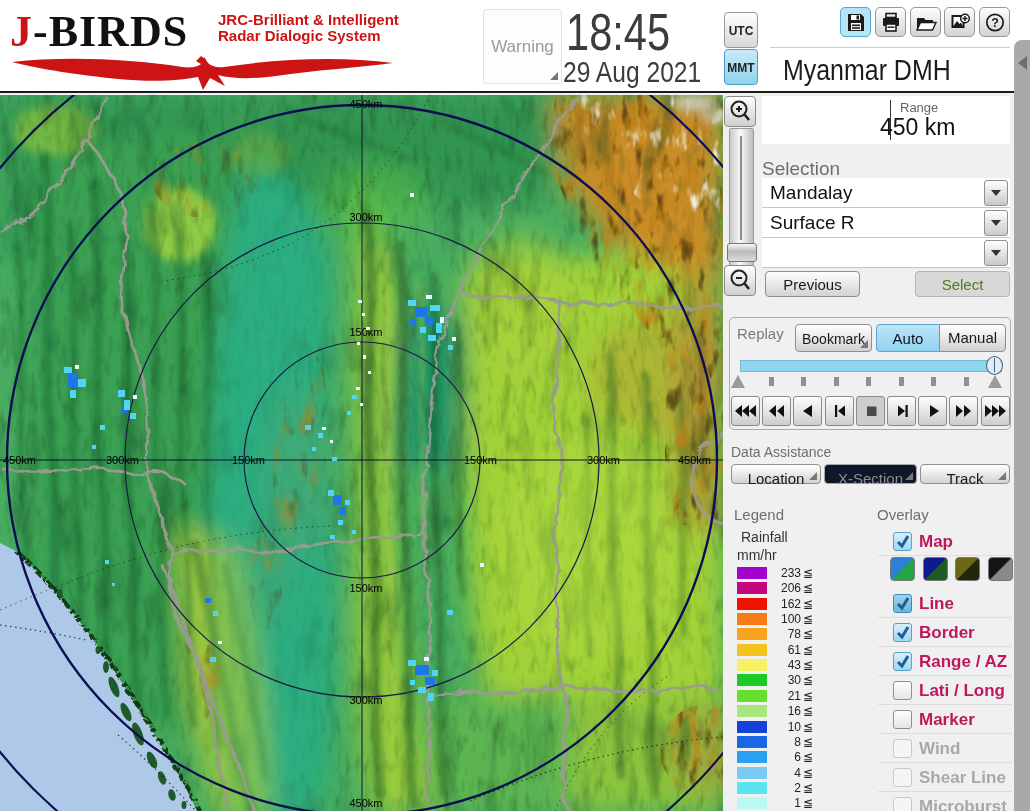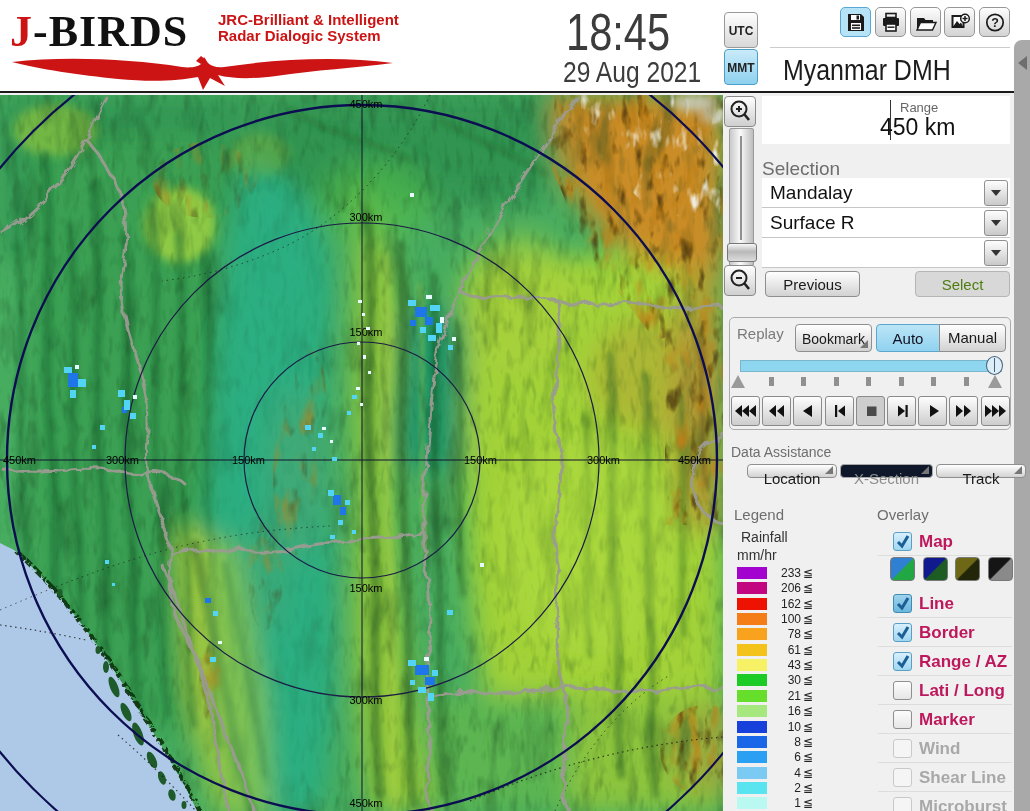--- a/index.html
+++ b/index.html
@@ -49,21 +49,21 @@
   #manual-btn{left:939px;top:324px;width:67px;height:28px;border-radius:0 4px 4px 0;font-size:15px;}
   #rtrack{left:740px;top:360px;width:262px;height:12px;background:#8ed6ef;border:1px solid #7bb6cf;box-sizing:border-box;}
   #rhandle{left:986px;top:356px;width:17px;height:19px;border:1.5px solid #44617a;border-radius:50%;background:#ddeef8;box-sizing:border-box;}
   #rhandle::after{content:"";position:absolute;left:6.5px;top:1px;width:1.5px;height:14px;background:#44617a;}
   .rtick{top:377px;width:5px;height:9px;background:#909090;}
   .rtri{top:375px;width:0;height:0;border-left:7px solid transparent;border-right:7px solid transparent;border-bottom:13px solid #9a9a9a;}
   .ctrlbtn{top:396px;width:29px;height:30px;border:1px solid #8a8a8a;border-radius:3px;background:linear-gradient(#fdfdfd,#cdcdcd);box-sizing:border-box;}
   .ctrlbtn.pressed{background:#cdcdcd;}
   .ctrlbtn svg{position:absolute;left:3px;top:7px;}
   #da-label{left:731px;top:444px;font-size:14px;}
-  .dabtn{top:464px;height:14px;font-size:15px;line-height:28px;margin-left:16px;}
+  .dabtn{top:464px;height:20px;font-size:15px;line-height:28px;}
   #loc-btn{left:731px;width:90px;}
   #xsec-btn{left:824px;width:93px;background:#0f172a;color:#8d8d8d;border-color:#a8a8a8;}
   #track-btn{left:920px;width:90px;}
   #legend-label{left:734px;top:506px;font-size:15px;}
   #overlay-label{left:877px;top:506px;font-size:15px;}
   #rainfall-1{left:741px;top:529px;font-size:14px;color:#333;}
   #rainfall-2{left:737px;top:547px;font-size:14px;color:#333;}
   .lrow{left:737px;width:110px;height:15px;}
   .lsw{position:absolute;left:0;top:1px;width:30px;height:12px;}
   .lval{position:absolute;left:32px;top:0px;width:32px;text-align:right;font-size:12px;color:#222;}
@@ -87,20 +87,21 @@
     <div id="logo-title" class="abs"><span class="j">J</span><span>-BIRDS</span></div>
     <div id="logo-tag" class="abs">
       <div>JRC-Brilliant &amp; Intelligent</div>
       <div>Radar  Dialogic  System</div>
     </div>
     <svg class="abs" style="left:0;top:50px" width="385" height="38" viewBox="0 0 385 38">
       <path d="M2,8 C55,2 120,5 172,13 C180,14 188,13 191,10 L194,3 L198,9 C201,12 207,14 214,13 C266,5 330,2 383,9 C345,14 305,16 266,22 C243,25 222,25 208,21 L215,32 L200,24 L193,36 L188,23 C168,27 140,28 108,25 C70,21 28,15 2,8 Z" fill="#cc1414"></path>
       <path d="M186,7 L191,2 L196,6 L191,10 Z" fill="#cc1414"></path>
     </svg>
   </div>
+  <div id="warning-btn" class="abs corner">Warning</div>
   <div id="time" class="abs">18:45</div>
   <div id="date" class="abs">29 Aug 2021</div>
   <div id="tz-utc" class="abs tzbtn">UTC</div>
   <div id="tz-mmt" class="abs tzbtn">MMT</div>
   <div id="toolbar">
       <div class="abs icobtn hl" style="left: 840px;"><span><svg width="20" height="21" viewBox="0 0 20 21">
             <path d="M2,2 h13 l3,3 v14 h-16 z" fill="#1b1b1b"></path>
             <rect x="5" y="11" width="10" height="7" fill="#fff"></rect>
             <rect x="5" y="3" width="9" height="5" fill="#fff"></rect>
             <rect x="10.5" y="3.5" width="2.5" height="4" fill="#1b1b1b"></rect>

